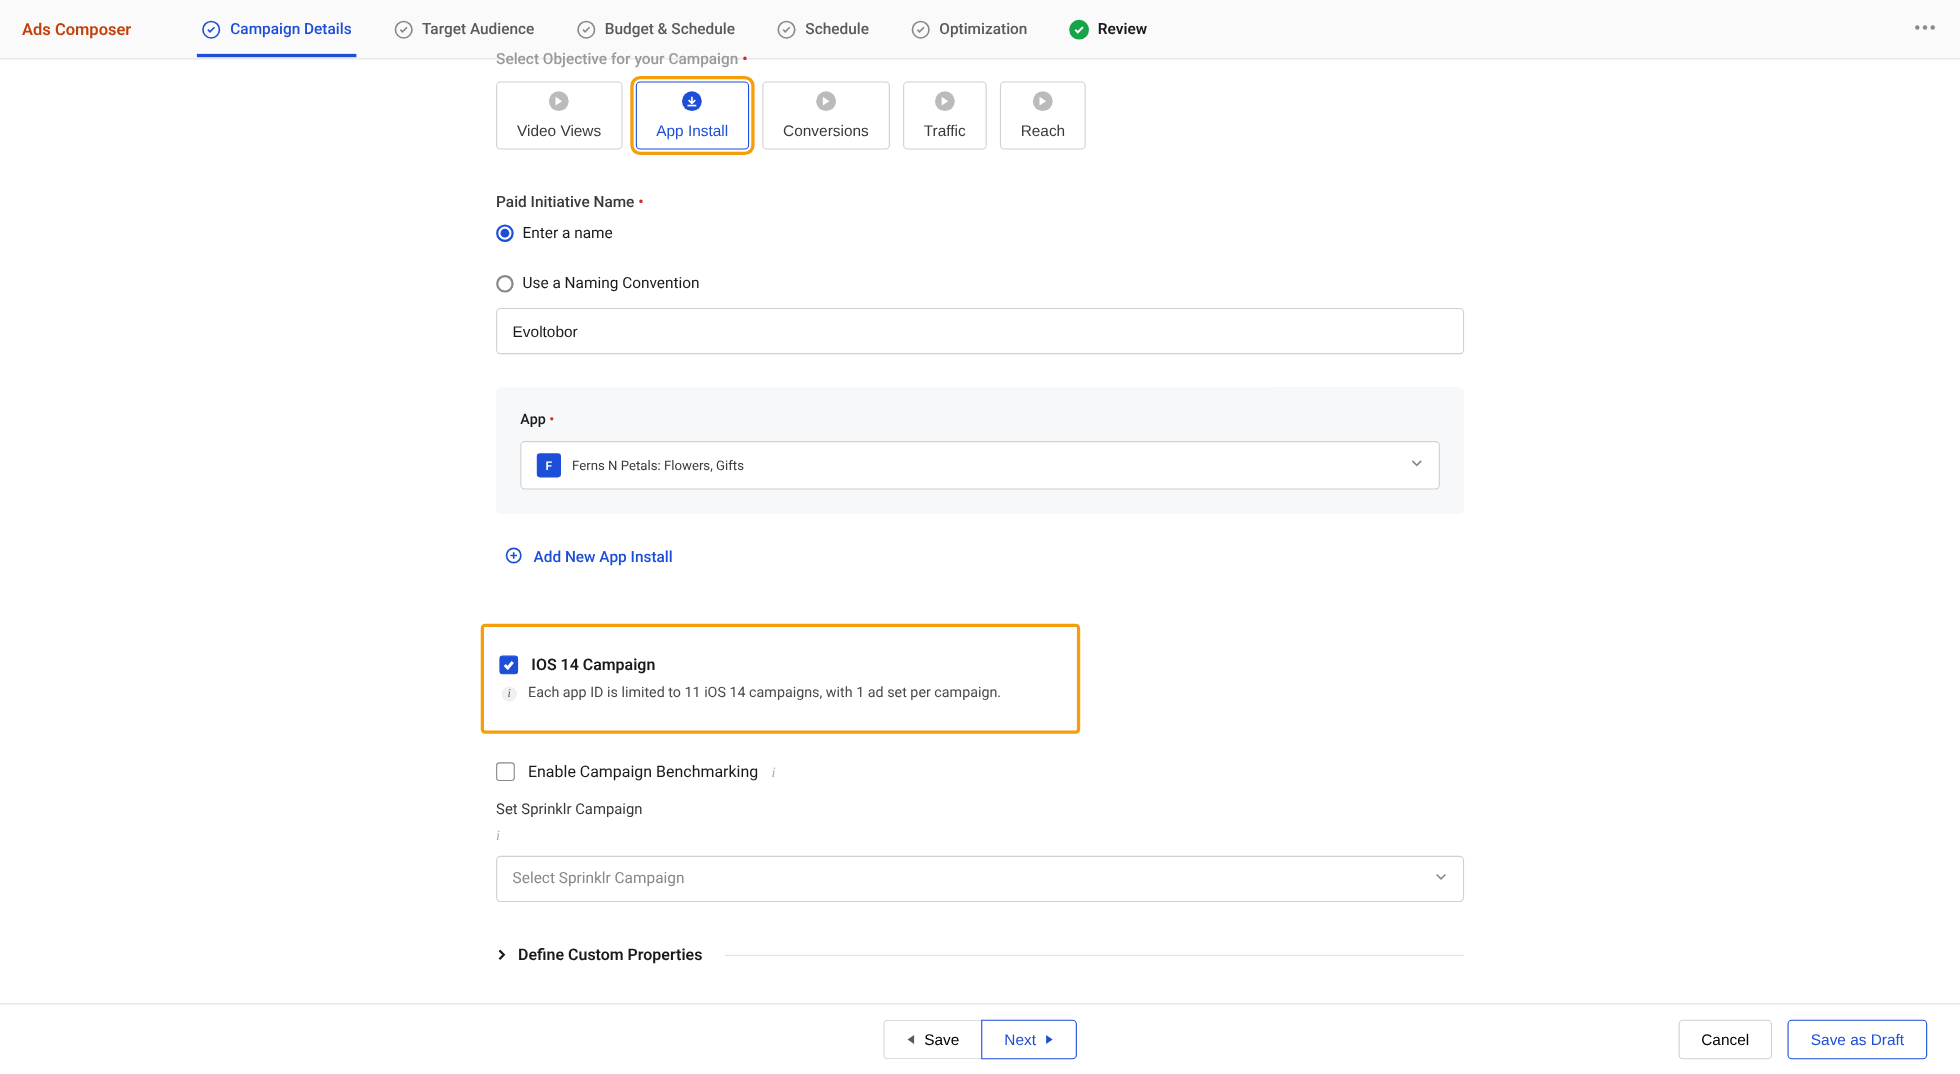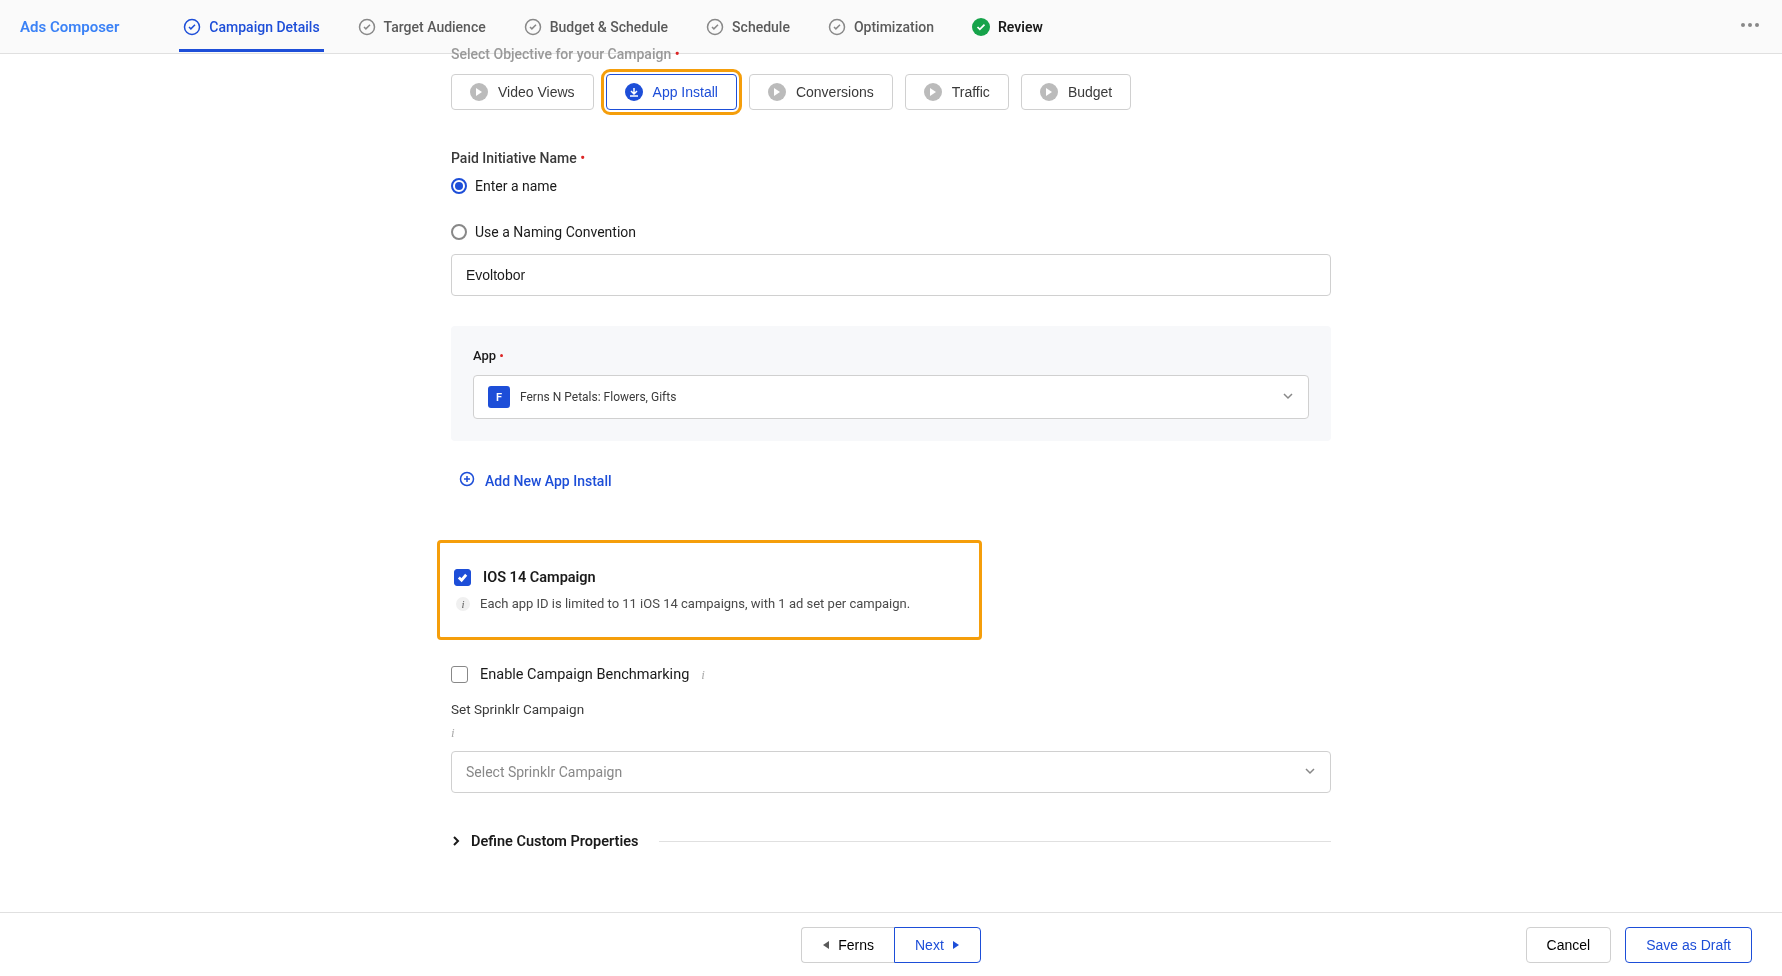--- a/index.html
+++ b/index.html
@@ -13,21 +13,21 @@
       display: flex;
       align-items: center;
       height: 54px;
       border-bottom: 1px solid #e0e0e0;
       padding: 0 20px;
       background: #fafafa;
     }
     .header-title {
       font-weight: 600;
       font-size: 15px;
-      color: #3b82f6;
+      color: #c2410c;
       margin-right: 60px;
     }
     .stepper {
       display: flex;
       align-items: center;
       flex: 1;
       gap: 30px;
     }
     .step {
       display: flex;
@@ -90,20 +90,21 @@
       align-items: center;
       gap: 10px;
       padding: 8px 18px;
       border: 1px solid #d0d0d0;
       border-radius: 4px;
       background: #fff;
       cursor: pointer;
       font-size: 14px;
       color: #3a3a3a;
       font-weight: 500;
+      flex-direction: column;
     }
     .objective-btn.selected {
       border: 1.5px solid #1d4ed8;
       color: #1d4ed8;
     }
     .objective-btn .objective-icon {
       width: 18px;
       height: 18px;
       border-radius: 50%;
       background: #bbb;
@@ -447,21 +448,21 @@
             </svg>
           </span>
         <span>Traffic</span>
       </button>
       <button class="objective-btn">
         <span class="objective-icon">
             <svg viewBox="0 0 10 10">
               <path d="M2 1 L8 5 L2 9 Z"></path>
             </svg>
           </span>
-        <span>Budget</span>
+        <span>Reach</span>
       </button>
     </div>
 
     <div class="section-label required">Paid Initiative Name</div>
     <div class="radio-row">
       <div class="radio-item">
         <span class="radio-circle checked"></span>
         <span>Enter a name</span>
       </div>
       <div class="radio-item">
@@ -541,21 +542,21 @@
 </div>
 
 <div class="footer">
   <div class="footer-center">
     <button class="btn btn-group-left">
       <span>
         <svg width="8" height="10" viewBox="0 0 8 10" fill="#5a5a5a">
             <path d="M7 1 L1 5 L7 9 Z"></path>
           </svg>
       </span>
-      <span>Ferns</span>
+      <span>Save</span>
     </button>
     <button class="btn primary btn-group-right">
       <span>Next</span>
       <span>
         <svg width="8" height="10" viewBox="0 0 8 10" fill="#1d4ed8">
             <path d="M1 1 L7 5 L1 9 Z"></path>
           </svg>
       </span>
     </button>
   </div>

